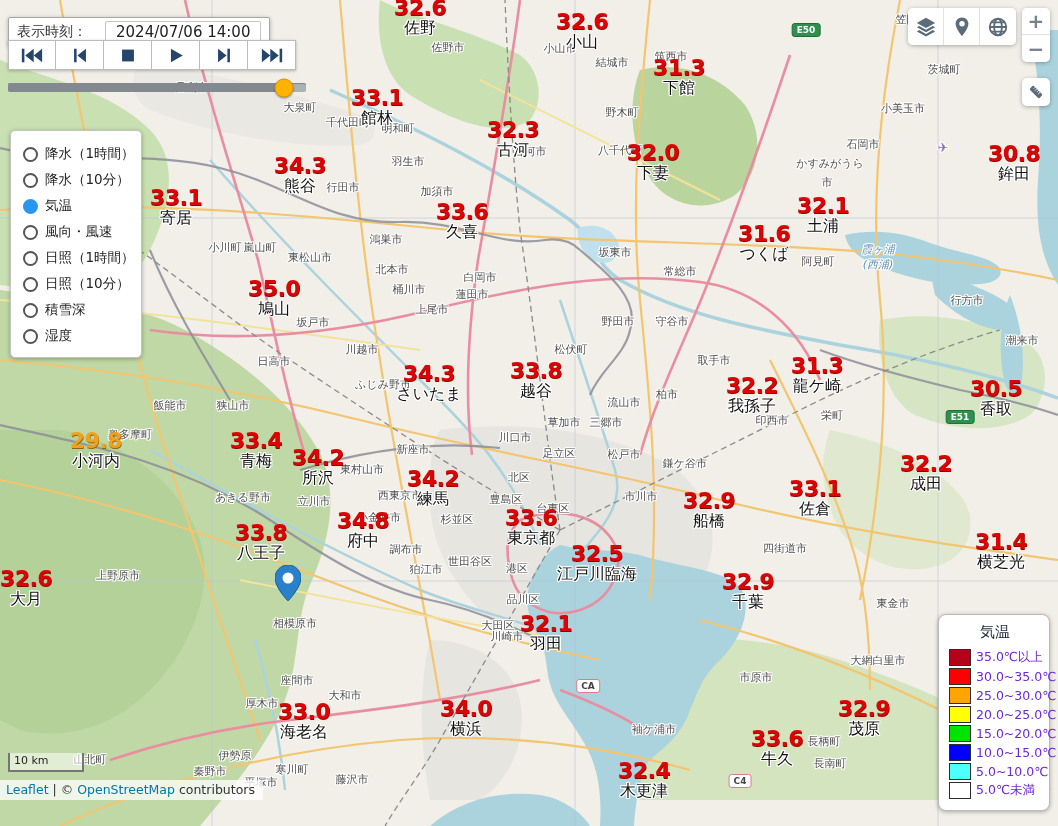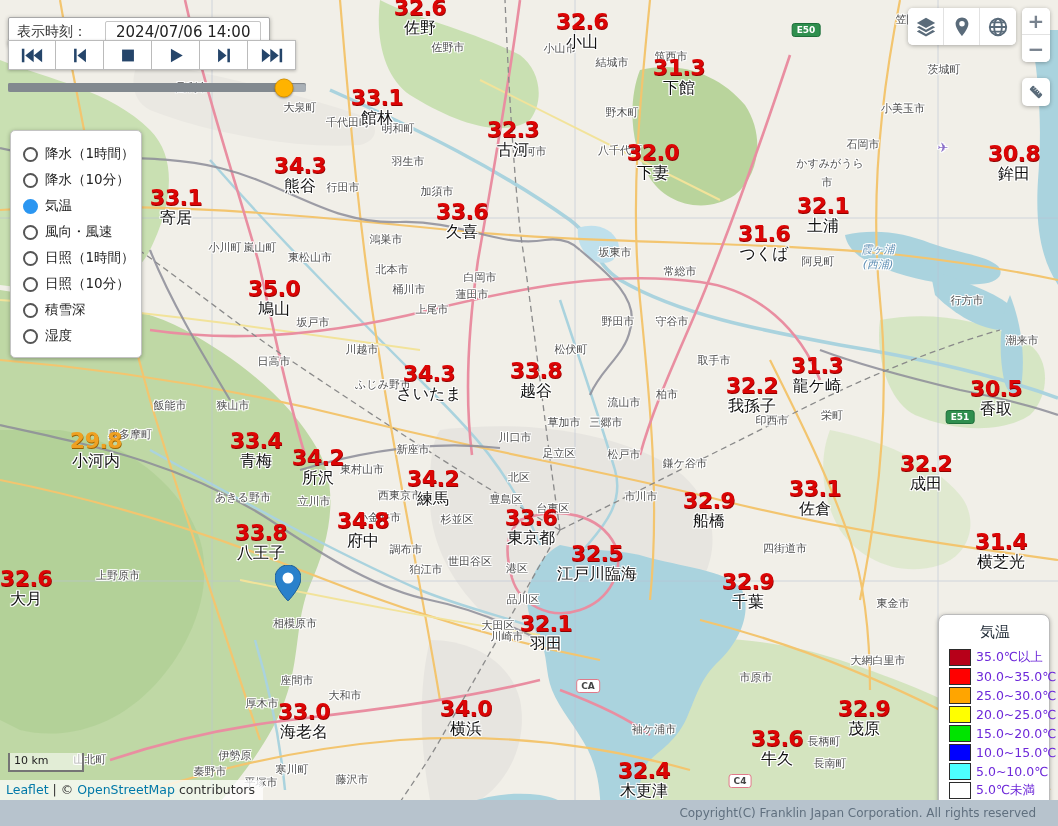--- a/index.html
+++ b/index.html
@@ -574,15 +574,14 @@
           <span class="sw" style="background: rgb(255, 255, 255);"></span>
           <span class="ltxt">5.0℃未満</span>
         </div>
       </div>
   </div>
 
   <div class="scalebar">10 km</div>
   <div class="attribution">
     <a>Leaflet</a><span> | © </span><a>OpenStreetMap</a><span> contributors</span>
   </div>
-  <div class="footerbar">Copyright(C) Franklin Japan Corporation. All rights reserved</div>
 
 </div>
 
 </body></html>

